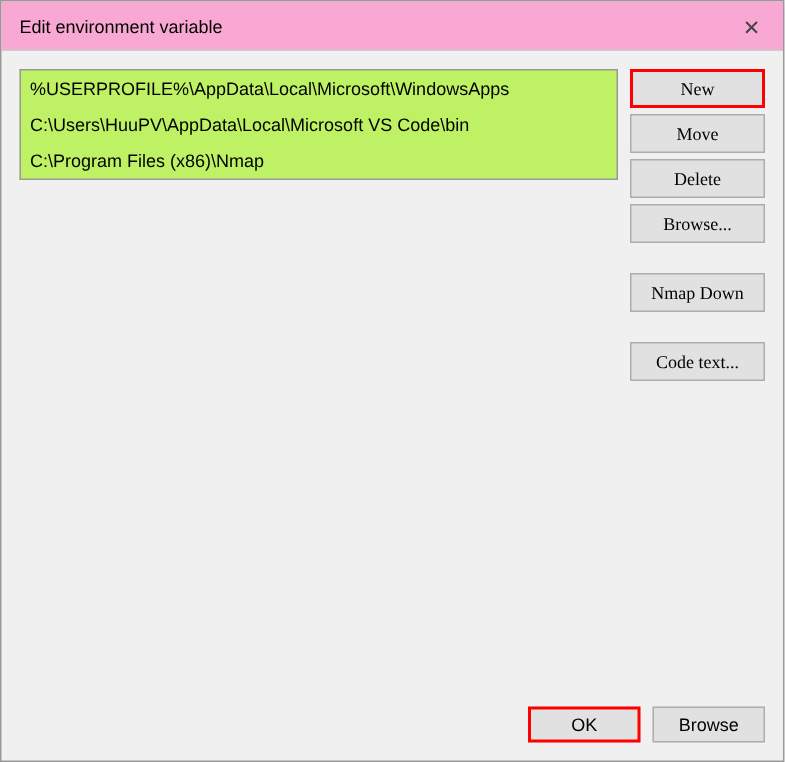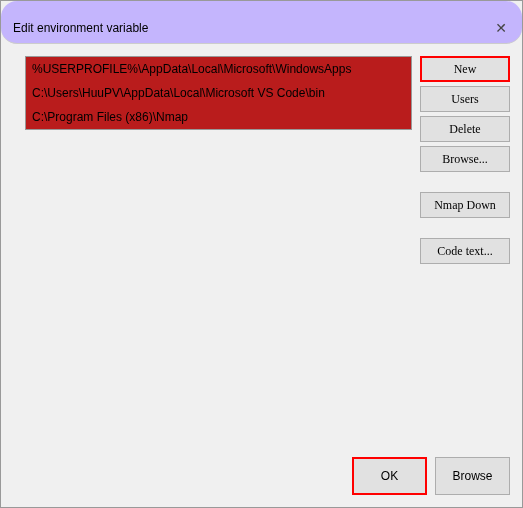--- a/index.html
+++ b/index.html
@@ -23,27 +23,26 @@
       width: 523px;
       height: 508px;
       background: #f0f0f0;
       border: 1px solid #999;
       box-shadow: 2px 2px 8px rgba(0,0,0,0.3);
       display: flex;
       flex-direction: column;
     }
 
     .title-bar {
-      background: #c4b5fd;
-      padding: 18px 12px 6px 12px;
+      background: #f9a8d4;
+      padding: 8px 12px 6px 12px;
       display: flex;
       align-items: center;
       justify-content: space-between;
       border-bottom: 1px solid #ccc;
-      border-radius: 16px;
     }
 
     .title-text {
       font-size: 12px;
       color: #000;
     }
 
     .close-btn {
       width: 18px;
       height: 18px;
@@ -59,24 +58,23 @@
 
     .dialog-body {
       display: flex;
       flex: 1;
       padding: 12px;
       gap: 8px;
     }
 
     .list-panel {
       flex: 1;
-      background: #b91c1c;
+      background: #bef264;
       border: 1px solid #999;
       overflow-y: auto;
-      margin-left: 12px;
     }
 
     .list-item {
       padding: 3px 6px;
       cursor: pointer;
       white-space: nowrap;
       font-size: 12px;
       line-height: 1.5;
     }
 
@@ -111,21 +109,21 @@
 
     .dialog-footer {
       display: flex;
       justify-content: flex-end;
       padding: 8px 12px 12px 12px;
       gap: 8px;
     }
 
     .footer-btn {
       width: 75px;
-      height: 38px;
+      height: 24px;
       background: #e1e1e1;
       border: 1px solid #adadad;
       font-size: 12px;
       cursor: pointer;
       font-family: "Segoe UI", sans-serif;
     }
 
     .footer-btn-ok {
       border: 2px solid red;
     }
@@ -150,21 +148,21 @@
     <div class="list-panel-wrapper">
       <div class="list-panel">
         <div class="list-item">%USERPROFILE%\AppData\Local\Microsoft\WindowsApps</div>
         <div class="list-item">C:\Users\HuuPV\AppData\Local\Microsoft VS Code\bin</div>
         <div class="list-item">C:\Program Files (x86)\Nmap</div>
       </div>
     </div>
 
     <div class="buttons-panel">
       <button class="btn btn-new">New</button>
-      <button class="btn">Users</button>
+      <button class="btn">Move</button>
       <button class="btn">Delete</button>
       <button class="btn">Browse...</button>
       <div style="height: 12px;"></div>
       <button class="btn">Nmap Down</button>
       <div style="height: 12px;"></div>
       <button class="btn">Code text...</button>
     </div>
   </div>
 
   <div class="dialog-footer">

